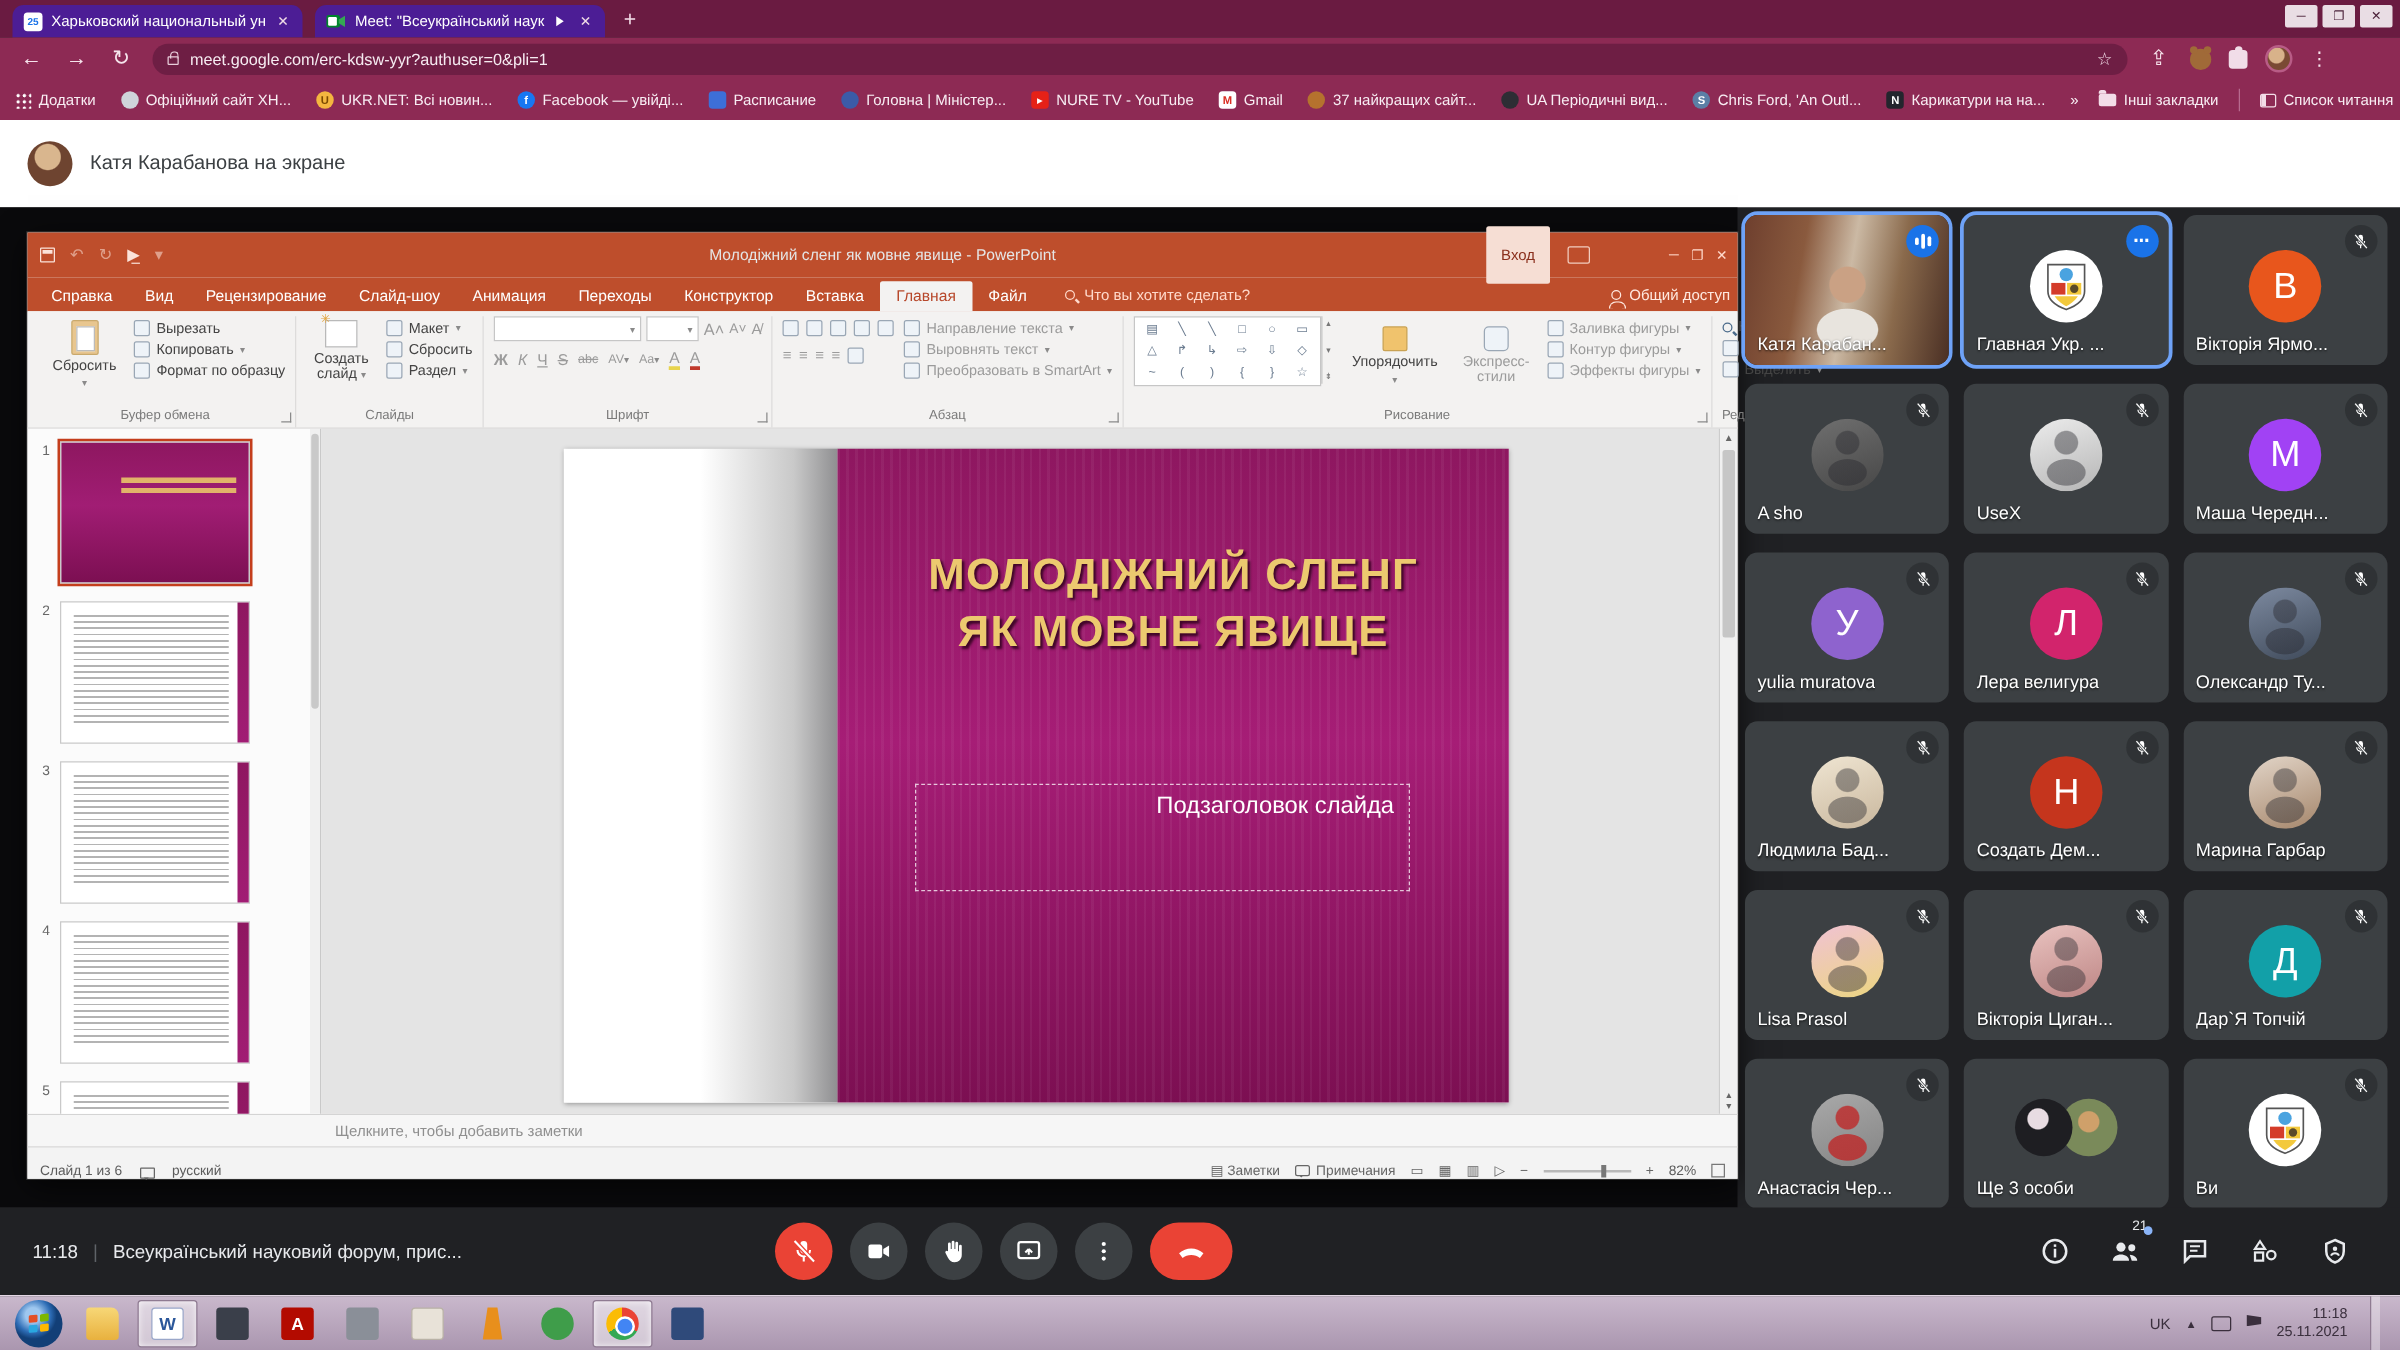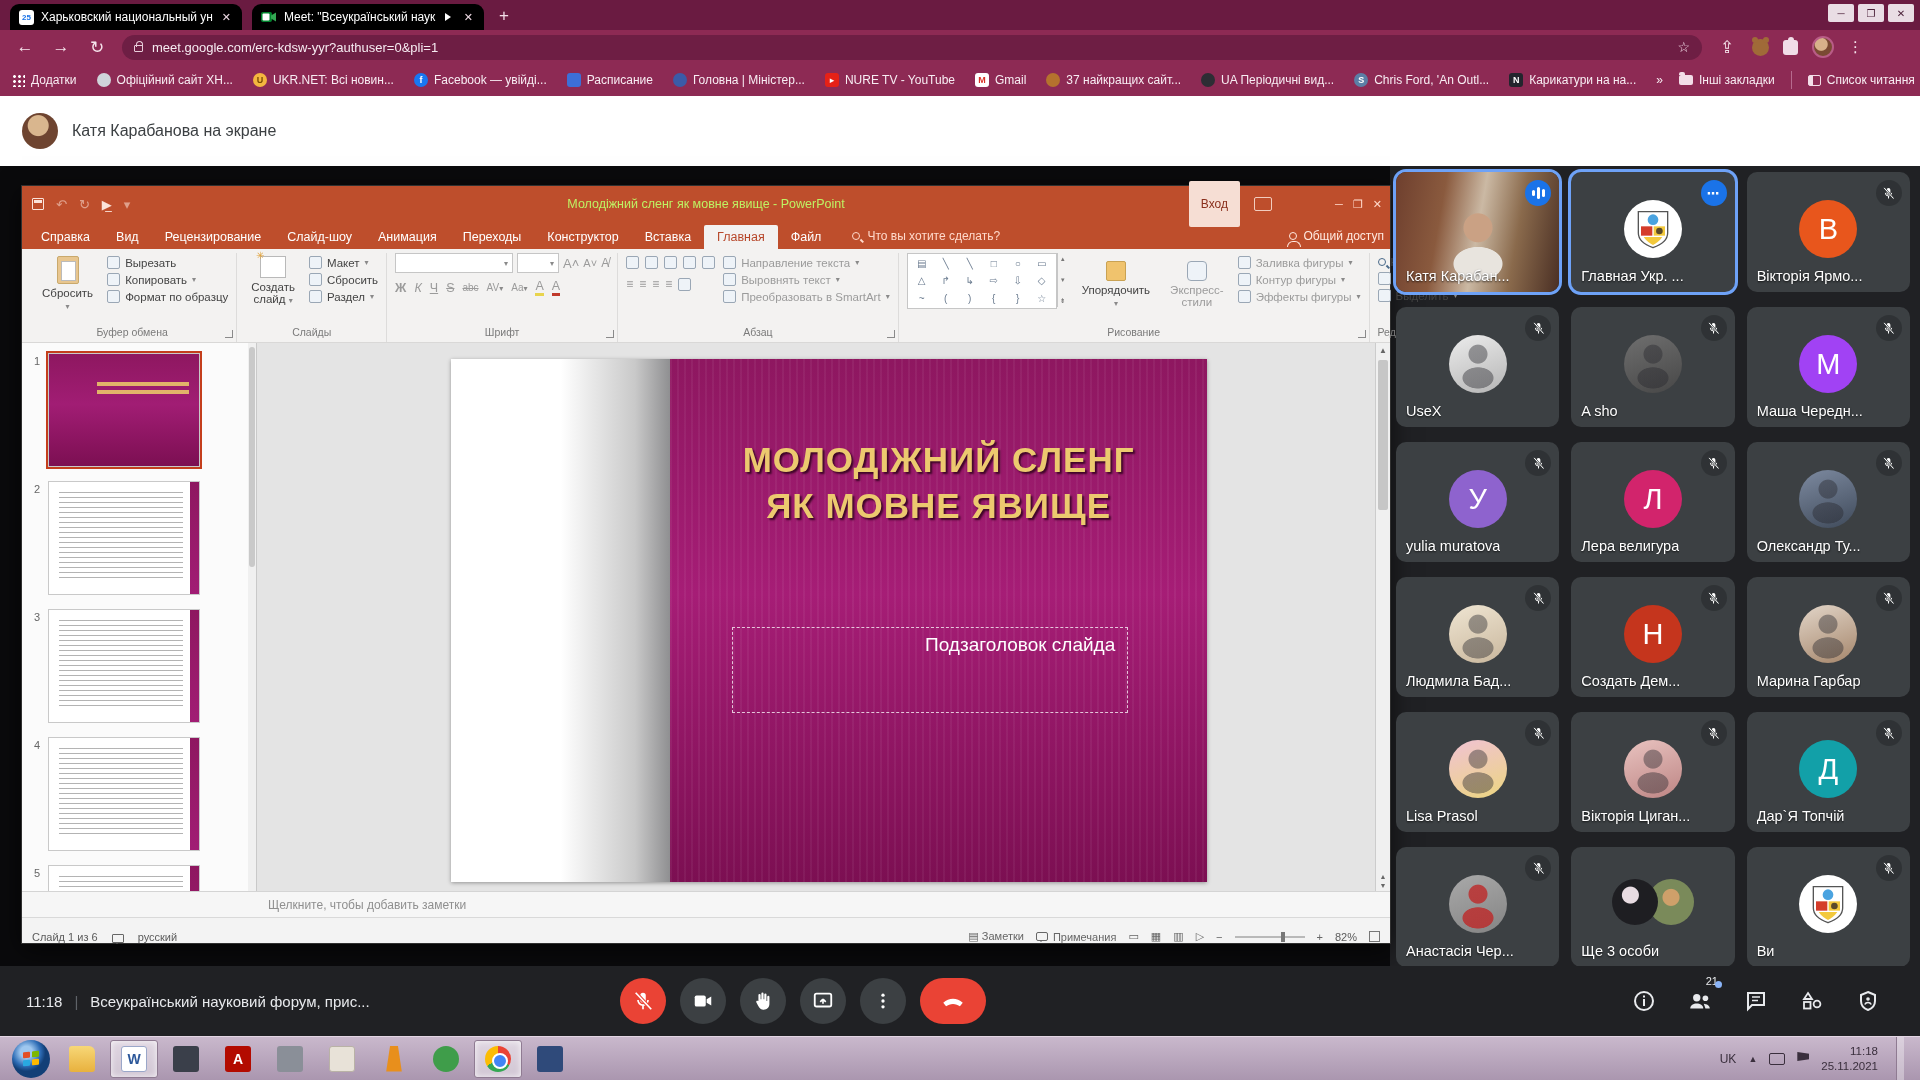--- a/index.html
+++ b/index.html
@@ -2,21 +2,21 @@
 <html><head>
 <meta charset="utf-8">
 <style>
   * { margin:0; padding:0; box-sizing:border-box; }
   html,body { width:1920px; height:1080px; overflow:hidden; background:#202124;
     font-family:"Liberation Sans","DejaVu Sans",sans-serif; }
   body { position:relative; }
 
   
   .tabstrip { position:absolute; left:0; top:0; width:1920px; height:30px; background:#6a1b41; display:flex; align-items:flex-end; }
-  .btab { display:flex; align-items:center; gap:7px; height:26px; width:232px; background:#000000; border-radius:9px 9px 0 0; margin-left:10px; padding:0 9px; color:#fff; font-size:12px; }
+  .btab { display:flex; align-items:center; gap:7px; height:26px; width:232px; background:#4c1d95; border-radius:9px 9px 0 0; margin-left:10px; padding:0 9px; color:#fff; font-size:12px; }
   .btab .ttl { flex:1; white-space:nowrap; overflow:hidden; }
   .btab .x { font-size:11px; color:#f0dce6; padding:0 2px; }
   .fav-cal { width:15px; height:15px; background:#fff; border-radius:3px; color:#1a73e8; font-size:8px; font-weight:bold; display:flex; align-items:center; justify-content:center; flex:none; }
   .fav-meet { width:16px; height:16px; flex:none; }
   .spk { width:0; height:0; border:4px solid transparent; border-left:6px solid #fff; margin-left:2px; }
   .newtab { width:24px; height:24px; color:#f3dde8; font-size:17px; display:flex; align-items:center; justify-content:center; margin:0 0 2px 8px; }
   .winctl { position:absolute; right:6px; top:4px; display:flex; gap:4px; }
   .winctl span { width:26px; height:18px; background:#e9dde4; color:#4a2038; font-size:10px; display:flex; align-items:center; justify-content:center; border-radius:2px; }
 
   .navbar { position:absolute; left:0; top:30px; width:1920px; height:34px; background:#8d2a54; display:flex; align-items:center; gap:14px; padding:0 14px; }
@@ -63,21 +63,21 @@
   
   .meetmain { position:absolute; left:0; top:166px; width:1920px; height:870px; background:#202124; }
   .sharearea { position:absolute; left:0; top:0; width:1390px; height:800px; background:#0a0a0c; }
 
   
   .ppt { position:absolute; left:22px; top:20px; width:1368px; height:757px; background:#f3f2f1; box-shadow:0 0 0 1px #303030, 0 6px 24px rgba(0,0,0,.7); font-size:12px; color:#3b3b3b; display:flex; flex-direction:column; }
   .ppt-titlebar { height:36px; background:#be4e2c; display:flex; align-items:center; color:#fff; padding:0 10px; position:relative; }
   .qat { display:flex; align-items:center; gap:12px; font-size:13px; color:#fbe3da; }
   .qat .dim { opacity:.55; }
   .floppy { width:12px; height:12px; border:1.6px solid #fbe3da; border-radius:1px; background:linear-gradient(#fbe3da 0 3px, transparent 3px) top/8px 3px no-repeat; background-position:50% 1px; }
-  .ppt-title { position:absolute; left:0; right:0; text-align:center; font-size:12.5px; color:#bef264; pointer-events:none; }
+  .ppt-title { position:absolute; left:0; right:0; text-align:center; font-size:12.5px; color:#e5e5e5; pointer-events:none; }
   .signin { position:absolute; right:150px; background:#f6ded4; color:#8a2f1c; font-size:12px; padding:16px 12px; border-radius:2px; }
   .ribopts { position:absolute; right:118px; width:18px; height:14px; border:1.4px solid #f2cdbf; border-radius:2px; }
   .pwc { position:absolute; right:8px; display:flex; gap:10px; color:#ffd9cb; font-size:11px; }
 
   .ppt-tabs { height:27px; background:#be4e2c; display:flex; align-items:flex-end; padding:0 6px; color:#fff; }
   .ptab { padding:5px 13px; font-size:12.5px; }
   .ptab.active { background:#f3f2f1; color:#b7472a; border-radius:2px 2px 0 0; }
   .tellme { display:flex; align-items:center; gap:7px; margin-left:18px; padding-bottom:6px; color:#ffd9cb; font-size:12px; }
   .lens { width:8px; height:8px; border:1.6px solid currentColor; border-radius:50%; position:relative; }
   .lens::after { content:""; position:absolute; left:7px; top:7px; width:4px; height:1.6px; background:currentColor; transform:rotate(45deg); }
@@ -673,35 +673,35 @@
           <svg viewBox="0 0 24 24" width="15" height="15">
             <path fill="#fff" d="M12 14a3 3 0 0 0 3-3V6a3 3 0 0 0-6 0v5a3 3 0 0 0 3 3z"></path>
             <path d="M7 11a5 5 0 0 0 10 0" fill="none" stroke="#fff" stroke-width="1.6"></path>
             <path d="M12 16v4" stroke="#fff" stroke-width="1.6"></path>
             <path d="M5 3l15 17" stroke="#3c4043" stroke-width="3.4"></path>
             <path d="M5 3l15 17" stroke="#fff" stroke-width="1.6"></path>
           </svg>
         </span>
       </div>
       <div class="tile">
+        <div class="pav" style="background: radial-gradient(circle at 50% 33%, rgba(38, 38, 44, 0.42) 0px, rgba(38, 38, 44, 0.42) 9px, rgba(0, 0, 0, 0) 10px), radial-gradient(19px 13px at 50% 74%, rgba(38, 38, 44, 0.42) 0px, rgba(38, 38, 44, 0.42) 15px, rgba(0, 0, 0, 0) 16px), linear-gradient(160deg, rgb(111, 111, 111), rgb(71, 71, 71));"></div>
+        <div class="tname">A sho</div>
+        <span class="micoff">
+          <svg viewBox="0 0 24 24" width="15" height="15">
+            <path fill="#fff" d="M12 14a3 3 0 0 0 3-3V6a3 3 0 0 0-6 0v5a3 3 0 0 0 3 3z"></path>
+            <path d="M7 11a5 5 0 0 0 10 0" fill="none" stroke="#fff" stroke-width="1.6"></path>
+            <path d="M12 16v4" stroke="#fff" stroke-width="1.6"></path>
+            <path d="M5 3l15 17" stroke="#3c4043" stroke-width="3.4"></path>
+            <path d="M5 3l15 17" stroke="#fff" stroke-width="1.6"></path>
+          </svg>
+        </span>
+      </div>
+      <div class="tile">
         <div class="pav" style="background: radial-gradient(circle at 50% 33%, rgba(38, 38, 44, 0.42) 0px, rgba(38, 38, 44, 0.42) 9px, rgba(0, 0, 0, 0) 10px), radial-gradient(19px 13px at 50% 74%, rgba(38, 38, 44, 0.42) 0px, rgba(38, 38, 44, 0.42) 15px, rgba(0, 0, 0, 0) 16px), linear-gradient(160deg, rgb(236, 236, 236), rgb(181, 181, 181));"></div>
         <div class="tname">UseX</div>
-        <span class="micoff">
-          <svg viewBox="0 0 24 24" width="15" height="15">
-            <path fill="#fff" d="M12 14a3 3 0 0 0 3-3V6a3 3 0 0 0-6 0v5a3 3 0 0 0 3 3z"></path>
-            <path d="M7 11a5 5 0 0 0 10 0" fill="none" stroke="#fff" stroke-width="1.6"></path>
-            <path d="M12 16v4" stroke="#fff" stroke-width="1.6"></path>
-            <path d="M5 3l15 17" stroke="#3c4043" stroke-width="3.4"></path>
-            <path d="M5 3l15 17" stroke="#fff" stroke-width="1.6"></path>
-          </svg>
-        </span>
-      </div>
-      <div class="tile">
-        <div class="pav" style="background: radial-gradient(circle at 50% 33%, rgba(38, 38, 44, 0.42) 0px, rgba(38, 38, 44, 0.42) 9px, rgba(0, 0, 0, 0) 10px), radial-gradient(19px 13px at 50% 74%, rgba(38, 38, 44, 0.42) 0px, rgba(38, 38, 44, 0.42) 15px, rgba(0, 0, 0, 0) 16px), linear-gradient(160deg, rgb(111, 111, 111), rgb(71, 71, 71));"></div>
-        <div class="tname">A sho</div>
         <span class="micoff">
           <svg viewBox="0 0 24 24" width="15" height="15">
             <path fill="#fff" d="M12 14a3 3 0 0 0 3-3V6a3 3 0 0 0-6 0v5a3 3 0 0 0 3 3z"></path>
             <path d="M7 11a5 5 0 0 0 10 0" fill="none" stroke="#fff" stroke-width="1.6"></path>
             <path d="M12 16v4" stroke="#fff" stroke-width="1.6"></path>
             <path d="M5 3l15 17" stroke="#3c4043" stroke-width="3.4"></path>
             <path d="M5 3l15 17" stroke="#fff" stroke-width="1.6"></path>
           </svg>
         </span>
       </div>

